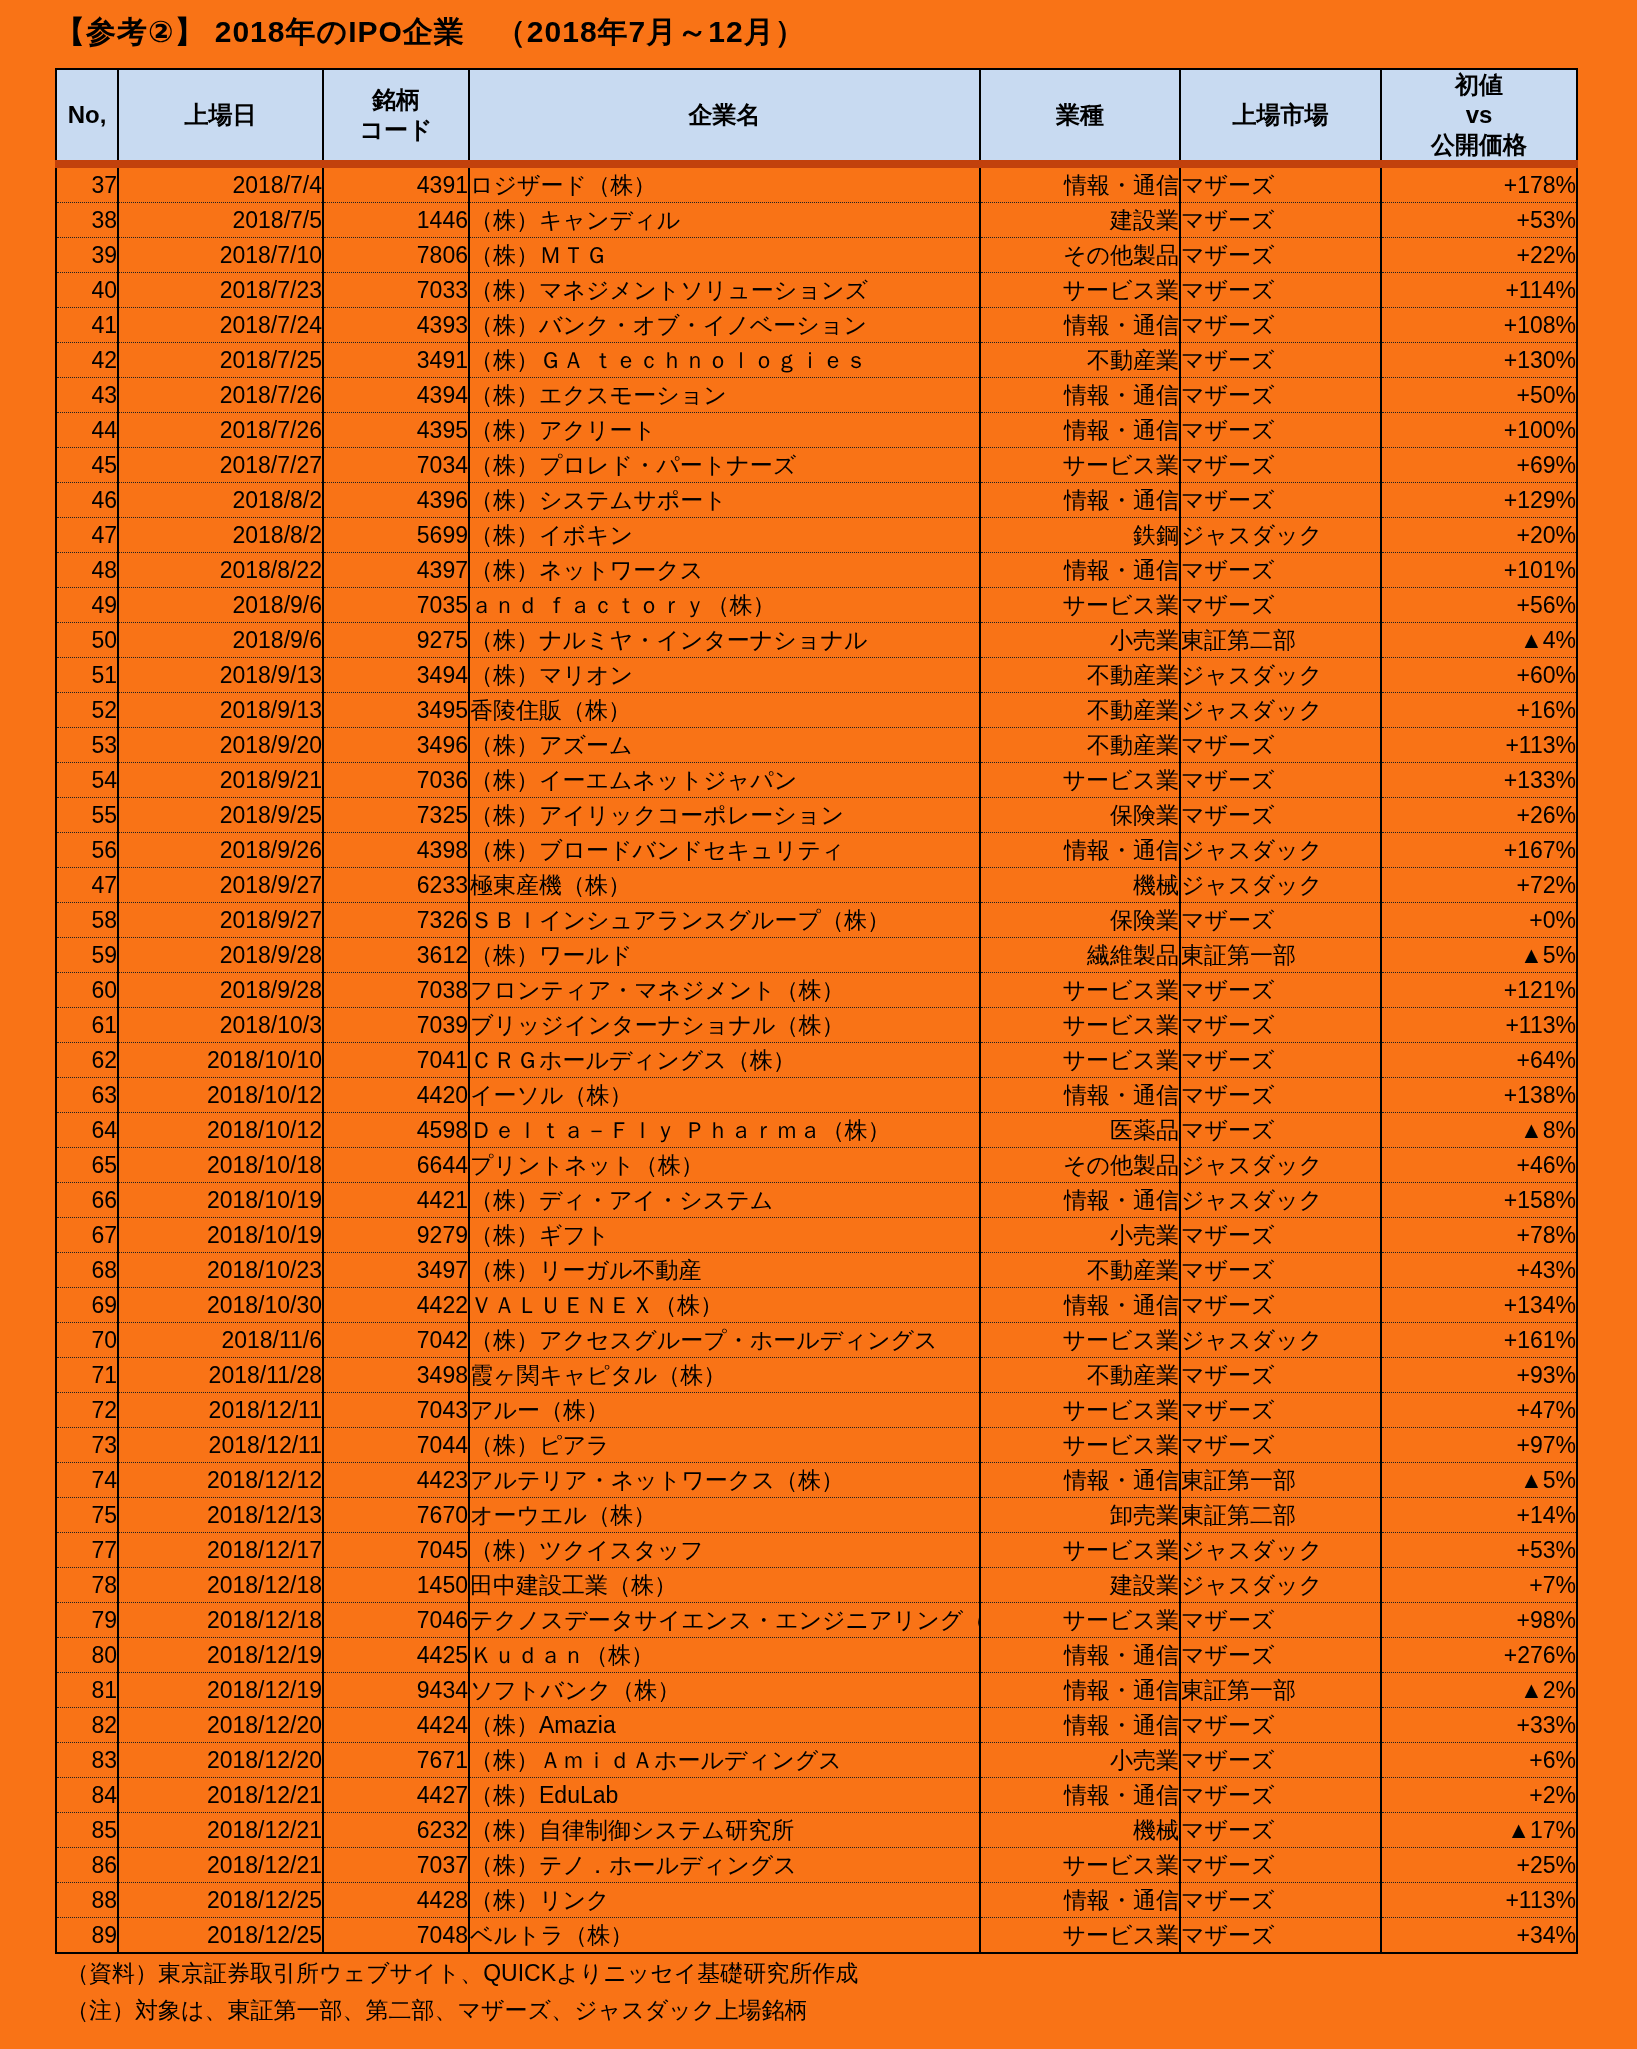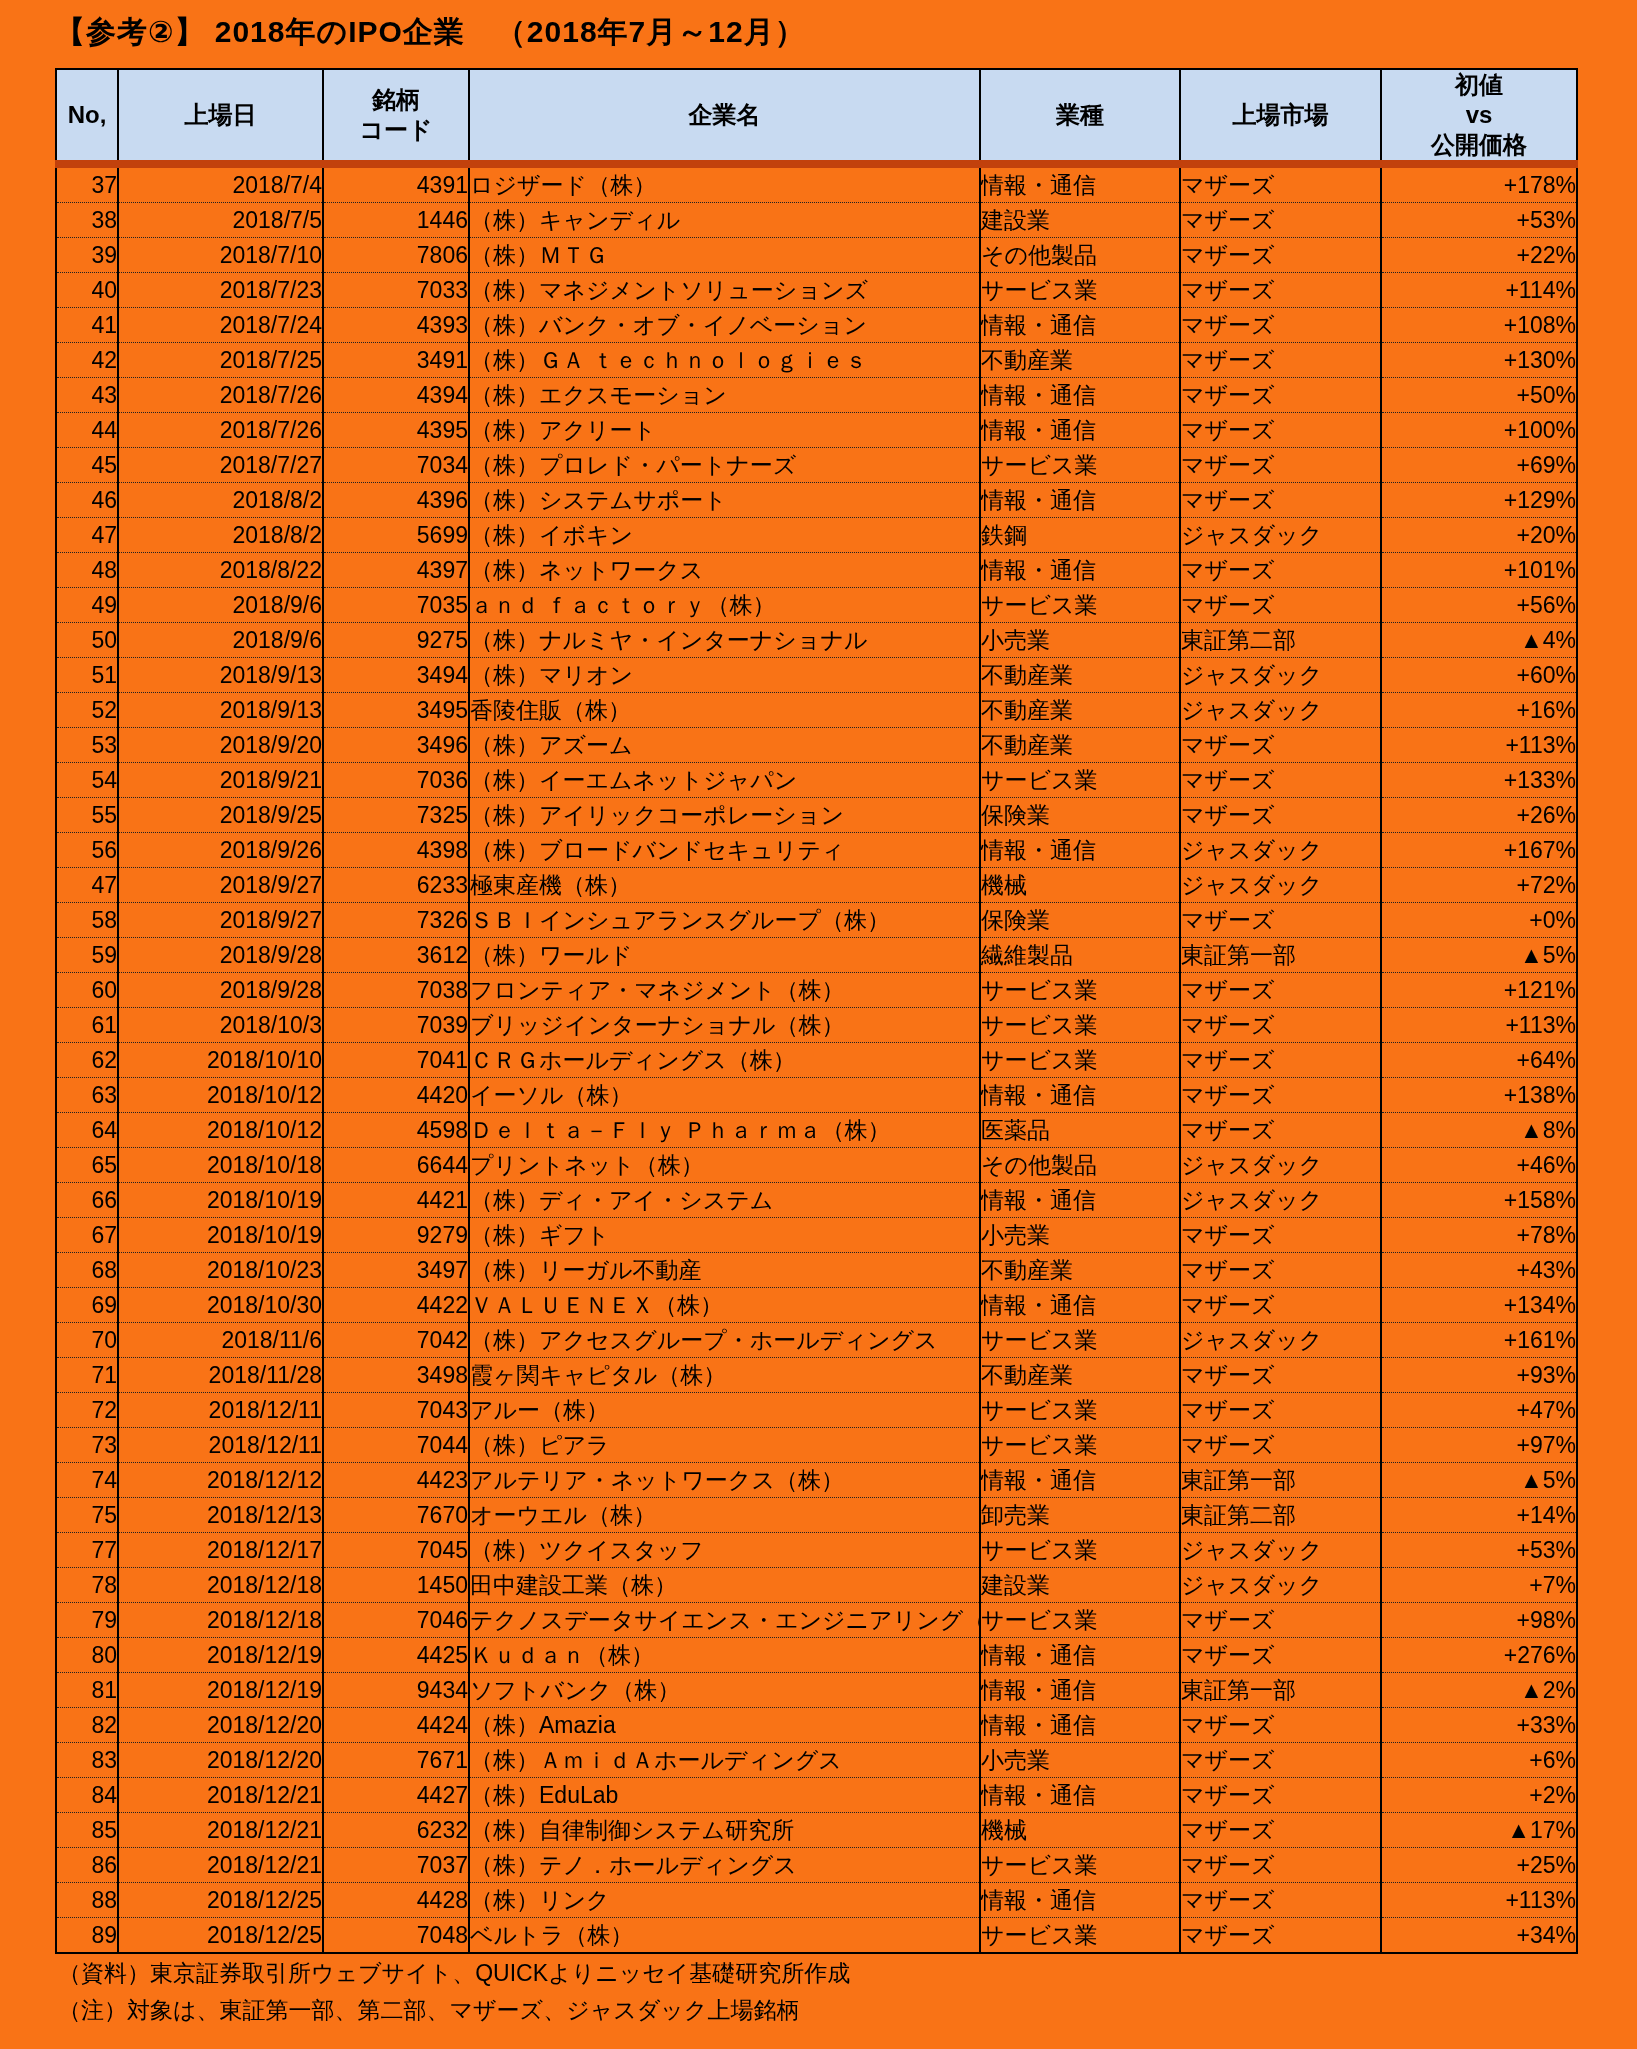--- a/index.html
+++ b/index.html
@@ -65,27 +65,27 @@
     white-space: nowrap;
     overflow: hidden;
     line-height: 1;
   }
   table.ipo tbody tr:first-child td { border-top: 8px solid #c2410c; }
 
   .c-no       { text-align: right; padding-right: 8px;  }
   .c-date     { text-align: right; padding-right: 16px; }
   .c-code     { text-align: right; padding-right: 12px; }
   .c-name     { text-align: left;  padding-left: 5px;   }
-  .c-industry { text-align: left;  padding-left: 6px;   }
+  .c-industry { text-align: right;  padding-left: 6px;   }
   .c-market   { text-align: left;  padding-left: 6px;   }
   .c-change   { text-align: right; padding-right: 9px; margin-left: 21px;  }
 
   .footnotes {
     position: absolute;
-    left: 58px;
+    left: 66px;
     top: 1955px;
     font-size: 23px;
     line-height: 37px;
     white-space: nowrap;
   }
 </style>
 </head>
 <body>
 
 <div class="page">

